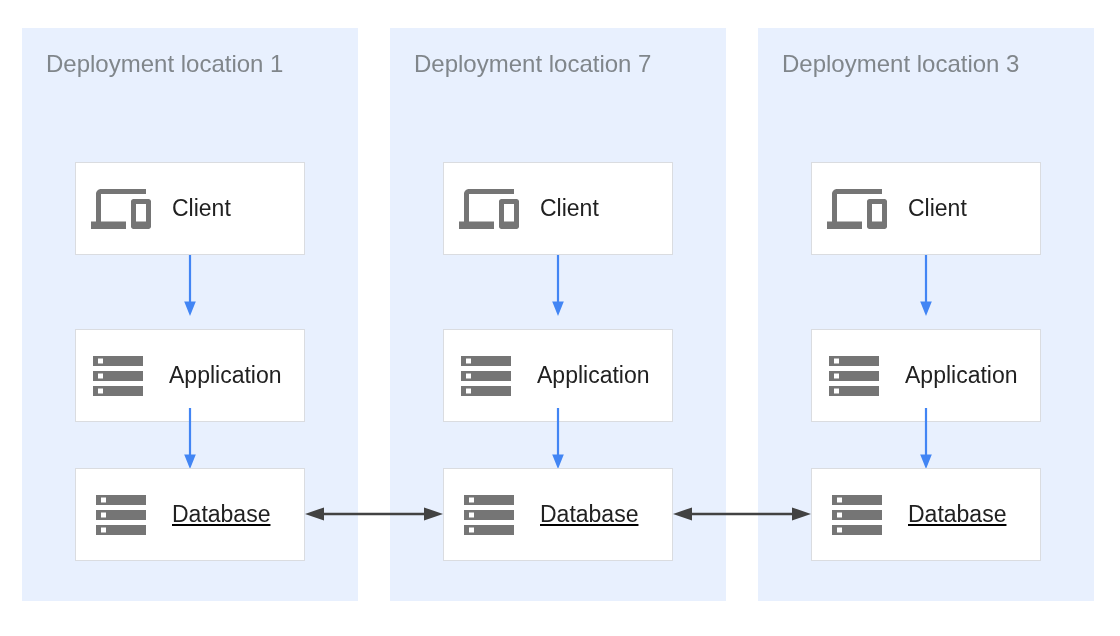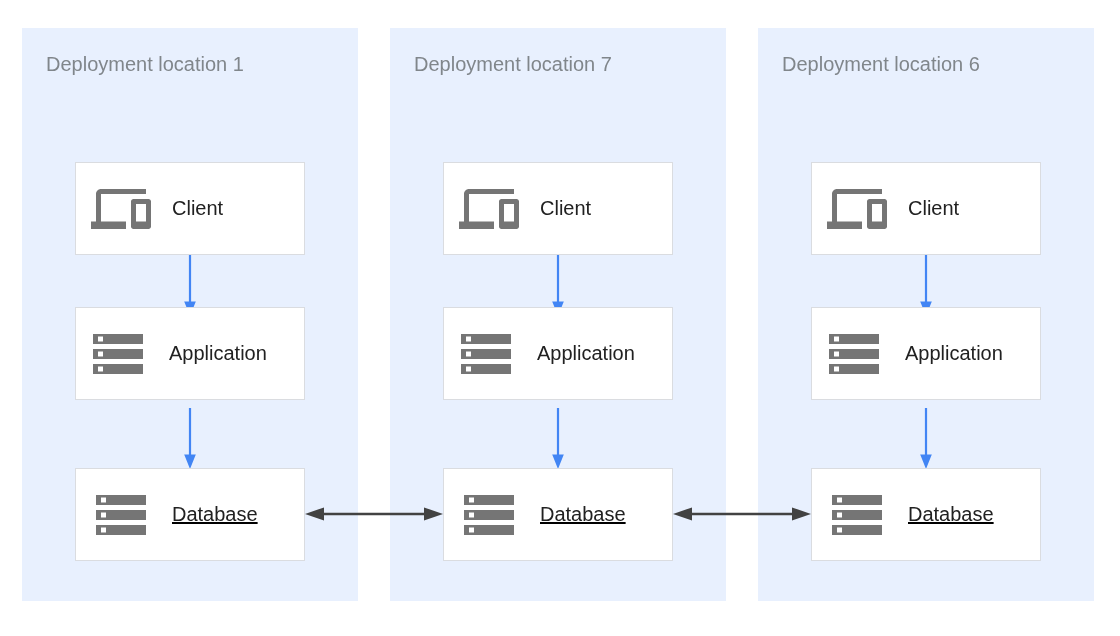--- a/index.html
+++ b/index.html
@@ -18,45 +18,45 @@
     height: 573px;
     background: #e8f0fe;
   }
   .zone-1 { left: 22px; }
   .zone-2 { left: 390px; }
   .zone-3 { left: 758px; }
   .zone-title {
     position: absolute;
     left: 24px;
     top: 24px;
-    font-size: 20px;
+    font-size: 24px;
     line-height: 24px;
     color: #80868b;
     white-space: nowrap;
   }
   .node {
     position: absolute;
     left: 53px;
     width: 230px;
     height: 93px;
     box-sizing: border-box;
     background: #ffffff;
     border: 1px solid #dadce0;
     display: flex;
     align-items: center;
     padding-left: 15px;
   }
   .node-1 { top: 134px; }
-  .node-2 { top: 279px; padding-left: 12px; }
+  .node-2 { top: 301px; padding-left: 12px; }
   .node-3 { top: 440px; text-decoration: underline; }
   .node-icon { flex: 0 0 auto; width: 60px; height: 60px; }
   .node-icon svg { display: block; width: 60px; height: 60px; fill: #757575; }
   .node-label {
     margin-left: 21px;
-    font-size: 20px;
+    font-size: 23px;
     color: #212121;
     white-space: nowrap;
   }
   .v-arrow {
     position: absolute;
     left: 160px;
     width: 16px;
     height: 61px;
   }
   .v-arrow-1 { top: 227px; }
@@ -151,21 +151,21 @@
       <span class="node-icon">
         <svg viewBox="0 0 24 24">
             <path d="M2 20h20v-4H2v4zm2-3h2v2H4v-2zM2 4v4h20V4H2zm4 3H4V5h2v2zm-4 7h20v-4H2v4zm2-3h2v2H4v-2z"></path>
           </svg>
       </span>
       <span class="node-label">Database</span>
     </div>
   </div>
 
   <div class="zone zone-3">
-    <div class="zone-title">Deployment location 6</div>
+    <div class="zone-title">Deployment location 3</div>
 
     <div class="node node-1">
       <span class="node-icon">
         <svg viewBox="0 0 24 24">
             <path d="M4 6h18V4H4c-1.1 0-2 .9-2 2v11H0v3h14v-3H4V6zm19 2h-6c-.55 0-1 .45-1 1v10c0 .55.45 1 1 1h6c.55 0 1-.45 1-1V9c0-.55-.45-1-1-1zm-1 9h-4v-7h4v7z"></path>
           </svg>
       </span>
       <span class="node-label">Client</span>
     </div>
 

